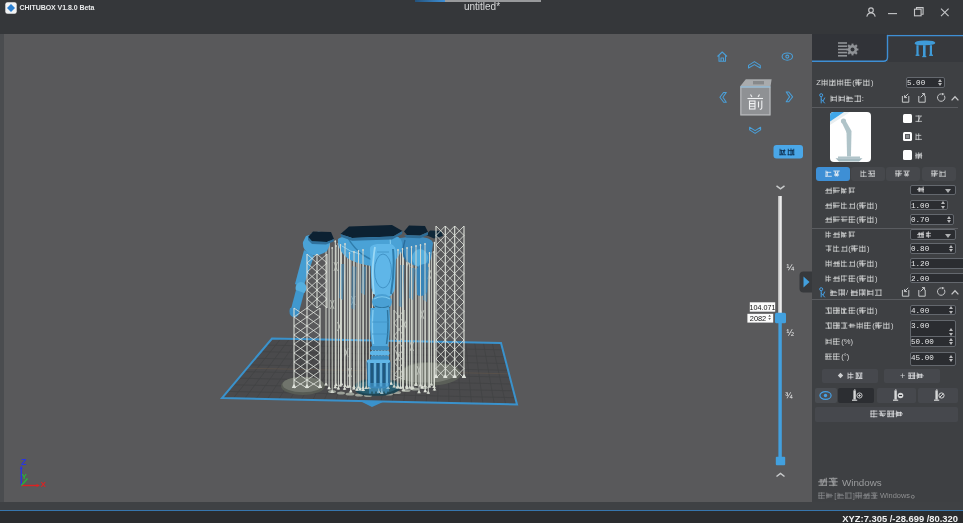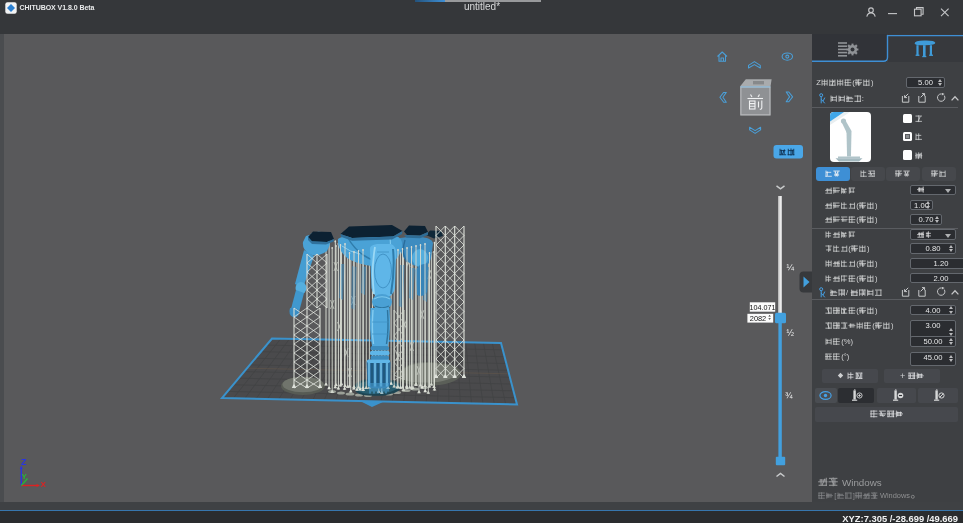--- a/index.html
+++ b/index.html
@@ -1,19 +1,19 @@
 <!DOCTYPE html>
 <html><head><meta charset="utf-8">
 <style>
 html,body{margin:0;padding:0;width:963px;height:523px;overflow:hidden;background:#59595b;
 font-family:"Liberation Sans",sans-serif;}
 .abs{position:absolute;}
 #page{position:relative;width:963px;height:523px;}
 .box{position:absolute;background:#2b2d31;border:1px solid #64686e;border-radius:2px;
-color:#e8e9ea;font-size:7.6px;text-align:center;box-sizing:border-box;line-height:10.4px;}
+color:#e8e9ea;font-size:7.6px;text-align:left;box-sizing:border-box;line-height:10.4px;font-family:Liberation Mono, monospace;}
 .spinarr{position:absolute;right:2.5px;top:0;bottom:0;display:flex;flex-direction:column;justify-content:center;gap:1.5px;}
 .spinarr i{display:block;width:0;height:0;border-left:2.6px solid transparent;border-right:2.6px solid transparent;}
 .spinarr .up{border-bottom:3px solid #b9babc;}
 .spinarr .dn{border-top:3px solid #b9babc;}
 .lbl{position:absolute;left:13px;color:#d2d3d4;display:flex;align-items:center;white-space:nowrap;}
 </style></head><body>
 <div id="page">
 <div class="abs" style="left:0;top:0;width:963px;height:34px;background:#35373a"></div>
     <div class="abs" style="left:415px;top:0;width:30px;height:2.3px;background:linear-gradient(90deg,#23527c,#3e8fd5)"></div>
     <div class="abs" style="left:445px;top:0;width:96px;height:2.3px;background:#98999b"></div>
@@ -596,21 +596,21 @@
       <text x="762.4" y="309.6" font-size="7.2" fill="#111" text-anchor="middle">104.071</text>
       <rect x="747.4" y="313.8" width="25.8" height="8.8" fill="#fbfbfb"></rect>
       <text x="758" y="320.8" font-size="7.4" fill="#111" text-anchor="middle">2082</text>
       <path d="M768.3 316.6 L769.6 315 L770.9 316.6 Z M768.3 318.2 L769.6 319.8 L770.9 318.2 Z" fill="#333"></path>
       <path d="M812 271.5 L803.5 271.5 Q799.5 271.5 799.5 275.5 L799.5 288.5 Q799.5 292.5 803.5 292.5 L812 292.5 Z" fill="#37393c"></path>
       <path d="M803.5 276.5 L809.5 282 L803.5 287.5 Z" fill="#42a0de"></path>
     </svg>
     <div class="abs" style="left:0;top:502px;width:963px;height:7.6px;background:#3f4144"></div>
     <div class="abs" style="left:0;top:509.6px;width:963px;height:1.8px;background:#3776ad"></div>
     <div class="abs" style="left:0;top:511.4px;width:963px;height:11.6px;background:#2a2c2e"></div>
-    <div class="abs" style="right:5px;top:512.5px;font-size:9.4px;font-weight:700;color:#f2f3f4">XYZ:7.305 /-28.699 /49.669</div>
+    <div class="abs" style="right:5px;top:512.5px;font-size:9.4px;font-weight:700;color:#f2f3f4">XYZ:7.305 /-28.699 /80.320</div>
     <div class="abs" style="left:812px;top:34px;width:151px;height:468px;background:#3e4043"></div>
     <div class="abs" style="left:812px;top:34px;width:75px;height:27.5px;background:#313338"></div>
     <div class="abs" style="left:887.5px;top:34px;width:75.5px;height:27.5px;background:#37393d"></div>
     <svg class="abs" style="left:812px;top:34px" width="151" height="29" viewBox="0 0 151 29">
 <path d="M0 27.2 L71.5 27.2 Q75.5 27.2 75.5 23.2 L75.5 1.6 L151 1.6" fill="none" stroke="#3e8fd5" stroke-width="1.4"></path>
 </svg>
     <svg class="abs" style="left:838px;top:41px" width="22" height="17" viewBox="0 0 22 17">
 <g fill="#8f9296">
 <rect x="0" y="1.2" width="9" height="1.6"></rect>
         <rect x="0" y="4.4" width="9" height="1.6"></rect>
@@ -893,21 +893,21 @@
         <line x1="1.01" y1="0.58" x2="1.01" y2="6.62" stroke="#d2d3d4" stroke-width="0.76"></line>
         <line x1="2.16" y1="1.30" x2="4.46" y2="6.48" stroke="#d2d3d4" stroke-width="0.76"></line>
         <line x1="8.86" y1="2.30" x2="13.90" y2="2.30" stroke="#d2d3d4" stroke-width="0.76"></line>
         <line x1="8.21" y1="6.19" x2="14.54" y2="6.19" stroke="#d2d3d4" stroke-width="0.76"></line>
         <line x1="11.38" y1="0.29" x2="11.38" y2="6.91" stroke="#d2d3d4" stroke-width="0.76"></line>
         <line x1="8.78" y1="0.58" x2="8.78" y2="6.62" stroke="#d2d3d4" stroke-width="0.76"></line>
         <line x1="13.97" y1="0.58" x2="13.97" y2="6.62" stroke="#d2d3d4" stroke-width="0.76"></line>
       </svg>
       <span style="font-size:7.6px;color:#d2d3d4;margin:0 0.2px">)</span>
     </div>
-    <div class="box" style="left:910px;top:199.7px;width:23px;height:10.6px">1.00<span class="spinarr">
+    <div class="box" style="left:910px;top:199.7px;width:38px;height:10.6px">1.00<span class="spinarr">
         <i class="up"></i>
         <i class="dn"></i>
       </span></div>
     <div class="lbl" style="left:825px;top:213.8px;height:11px">
       <svg width="31" height="9" viewBox="0 -1 31 9" style="display:inline-block;vertical-align:middle;overflow:visible">
         <line x1="1.08" y1="2.30" x2="6.12" y2="2.30" stroke="#d2d3d4" stroke-width="0.76"></line>
         <line x1="0.43" y1="6.19" x2="6.77" y2="6.19" stroke="#d2d3d4" stroke-width="0.76"></line>
         <line x1="2.30" y1="1.44" x2="2.30" y2="5.76" stroke="#d2d3d4" stroke-width="0.76"></line>
         <line x1="0.14" y1="3.60" x2="7.06" y2="3.60" stroke="#d2d3d4" stroke-width="0.76"></line>
         <line x1="6.19" y1="0.58" x2="6.19" y2="6.62" stroke="#d2d3d4" stroke-width="0.76"></line>
@@ -935,21 +935,21 @@
         <line x1="1.01" y1="0.58" x2="1.01" y2="6.62" stroke="#d2d3d4" stroke-width="0.76"></line>
         <line x1="2.16" y1="1.30" x2="4.46" y2="6.48" stroke="#d2d3d4" stroke-width="0.76"></line>
         <line x1="8.86" y1="2.30" x2="13.90" y2="2.30" stroke="#d2d3d4" stroke-width="0.76"></line>
         <line x1="8.21" y1="6.19" x2="14.54" y2="6.19" stroke="#d2d3d4" stroke-width="0.76"></line>
         <line x1="11.38" y1="0.29" x2="11.38" y2="6.91" stroke="#d2d3d4" stroke-width="0.76"></line>
         <line x1="8.78" y1="0.58" x2="8.78" y2="6.62" stroke="#d2d3d4" stroke-width="0.76"></line>
         <line x1="13.97" y1="0.58" x2="13.97" y2="6.62" stroke="#d2d3d4" stroke-width="0.76"></line>
       </svg>
       <span style="font-size:7.6px;color:#d2d3d4;margin:0 0.2px">)</span>
     </div>
-    <div class="box" style="left:910px;top:214.0px;width:32px;height:10.6px">0.70<span class="spinarr">
+    <div class="box" style="left:910px;top:214.0px;width:44px;height:10.6px">0.70<span class="spinarr">
         <i class="up"></i>
         <i class="dn"></i>
       </span></div>
     <div class="lbl" style="left:825px;top:228.9px;height:11px">
       <svg width="31" height="9" viewBox="0 -1 31 9" style="display:inline-block;vertical-align:middle;overflow:visible">
         <line x1="1.08" y1="2.30" x2="6.12" y2="2.30" stroke="#d2d3d4" stroke-width="0.76"></line>
         <line x1="1.08" y1="4.90" x2="6.12" y2="4.90" stroke="#d2d3d4" stroke-width="0.76"></line>
         <line x1="3.60" y1="0.29" x2="3.60" y2="6.91" stroke="#d2d3d4" stroke-width="0.76"></line>
         <line x1="1.01" y1="0.58" x2="1.01" y2="6.62" stroke="#d2d3d4" stroke-width="0.76"></line>
         <line x1="8.86" y1="2.30" x2="13.90" y2="2.30" stroke="#d2d3d4" stroke-width="0.76"></line>

